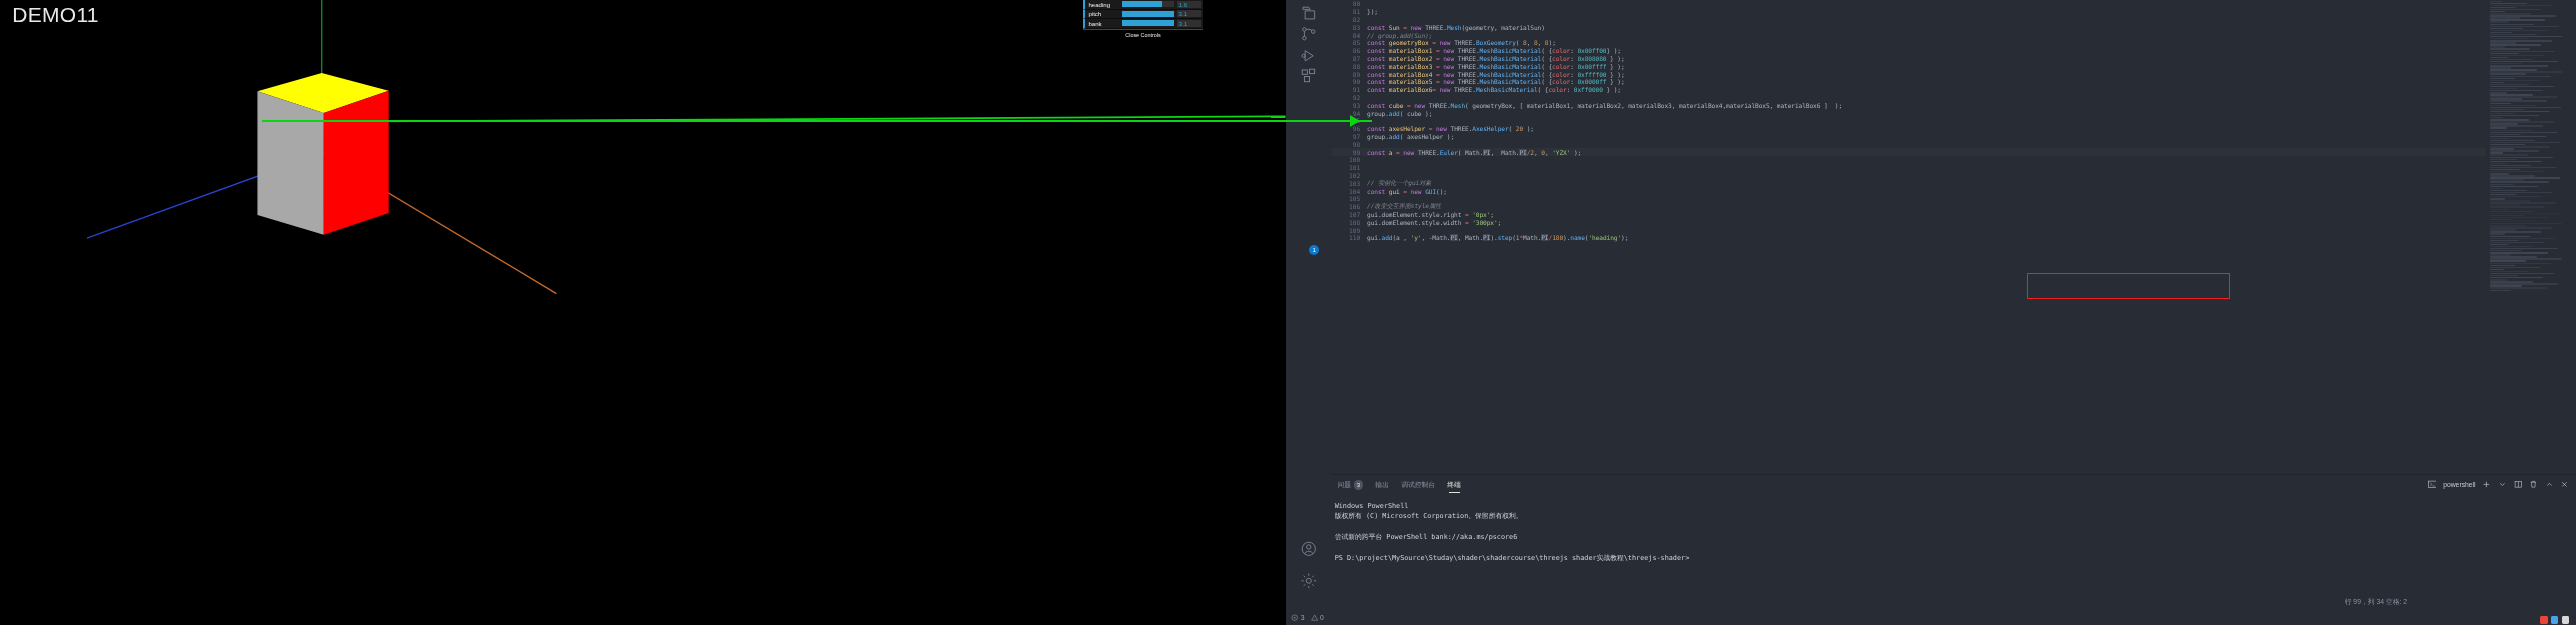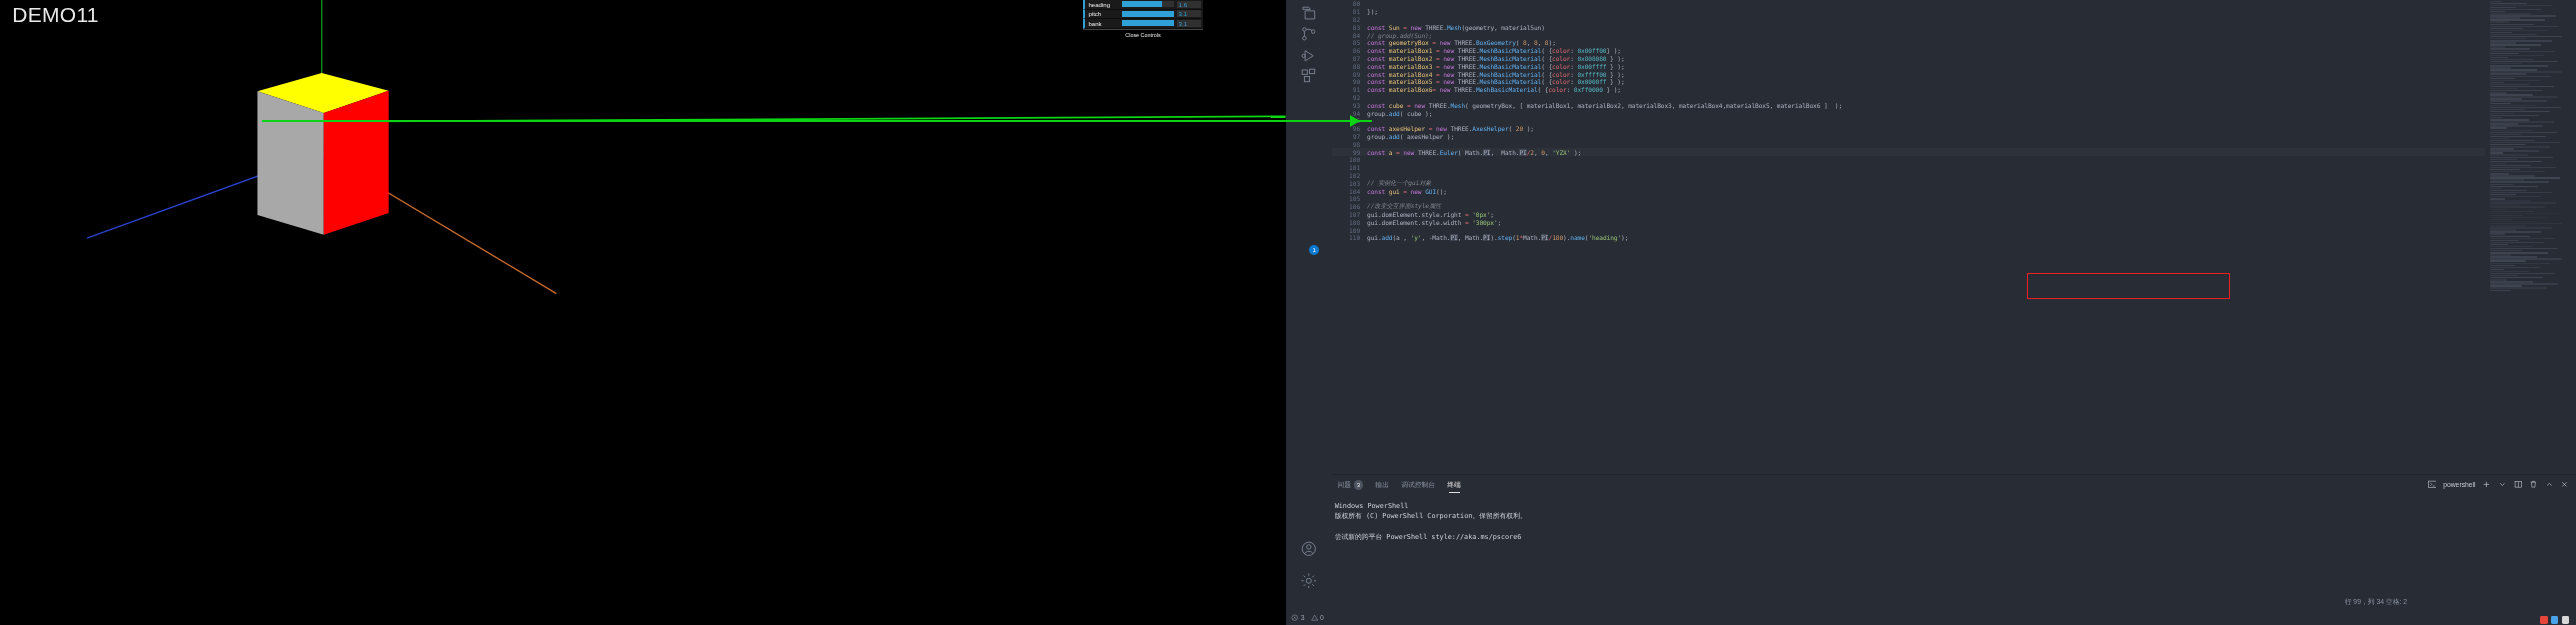--- a/index.html
+++ b/index.html
@@ -575,21 +575,21 @@
               <path d="M3 4h10M6 4V2.5h4V4M4.5 4l.7 9h5.6l.7-9"></path>
             </svg>
           <svg class="pr-ico" viewBox="0 0 16 16" fill="none" stroke="#c3c8d2" stroke-width="1.2">
               <path d="M4 10l4-4 4 4"></path>
             </svg>
           <svg class="pr-ico" viewBox="0 0 16 16" fill="none" stroke="#c3c8d2" stroke-width="1.2">
               <path d="M4 4l8 8M12 4l-8 8"></path>
             </svg>
         </div>
       </div>
-      <div class="term-body" id="term-body"><div>Windows PowerShell</div><div>版权所有 (C) PowerShell Corporation。保留所有权利。</div><div>&nbsp;</div><div>尝试新的跨平台 PowerShell style://aka.ms/pscore6</div><div>&nbsp;</div></div>
+      <div class="term-body" id="term-body"><div>Windows PowerShell</div><div>版权所有 (C) Microsoft Corporation。保留所有权利。</div><div>&nbsp;</div><div>尝试新的跨平台 PowerShell bank://aka.ms/pscore6</div><div>&nbsp;</div><div>PS D:\project\MySource\Studay\shader\shadercourse\threejs shader实战教程\threejs-shader&gt;</div></div>
     </div>
 
     <div class="editor-pos">行 99，列 34   空格: 2</div>
 
     <div class="statusbar">
       <div class="sb-left">
         <span class="sb-item">
           <svg width="7.4" height="7.4" viewBox="0 0 16 16" fill="none" stroke="#9aa2b1" stroke-width="1.2">
               <circle cx="8" cy="8" r="6"></circle>
               <path d="M6 6l4 4M10 6l-4 4"></path>

